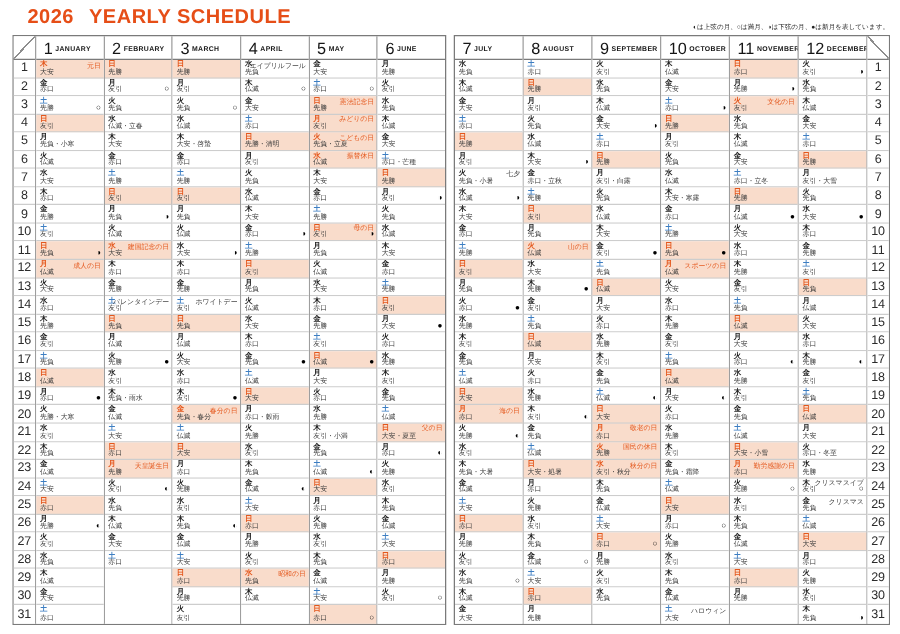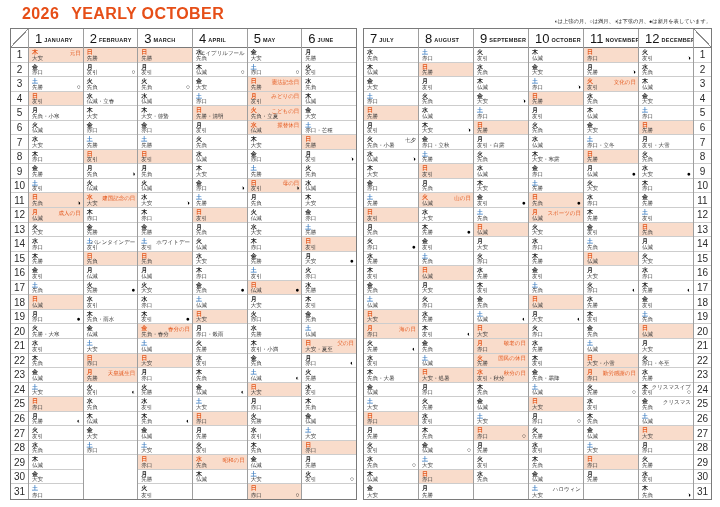--- a/index.html
+++ b/index.html
@@ -32,21 +32,21 @@
   .wd.sat{color:#3d7ec2;}
   .rk{position:absolute;bottom:1px;left:3px;font-size:5.5px;line-height:6px;color:#3a3a3a;white-space:nowrap;}
   .hd{position:absolute;top:1.5px;right:2px;font-size:5.5px;line-height:6.5px;color:#e4571c;white-space:nowrap;}
   .nt{position:absolute;top:1.5px;right:2px;font-size:5.5px;line-height:6.5px;color:#3c3c3c;white-space:nowrap;}
   .moon{position:absolute;right:2px;bottom:1px;font-size:6.5px;line-height:7px;color:#000;}
 </style>
 </head>
 <body>
 
 <div class="title">
-  <span class="yr">2026</span><span>YEARLY OCTOBER</span>
+  <span class="yr">2026</span><span>YEARLY SCHEDULE</span>
 </div>
 <div class="legend">◐は上弦の月、○は満月、◑は下弦の月、●は新月を表しています。</div>
 
 <div class="page left">
   <div class="cal">
       <div class="col daycol">
         <div class="hcell corner-tl"></div>
         <div class="cell num">1</div>
         <div class="cell num">2</div>
         <div class="cell num">3</div>

